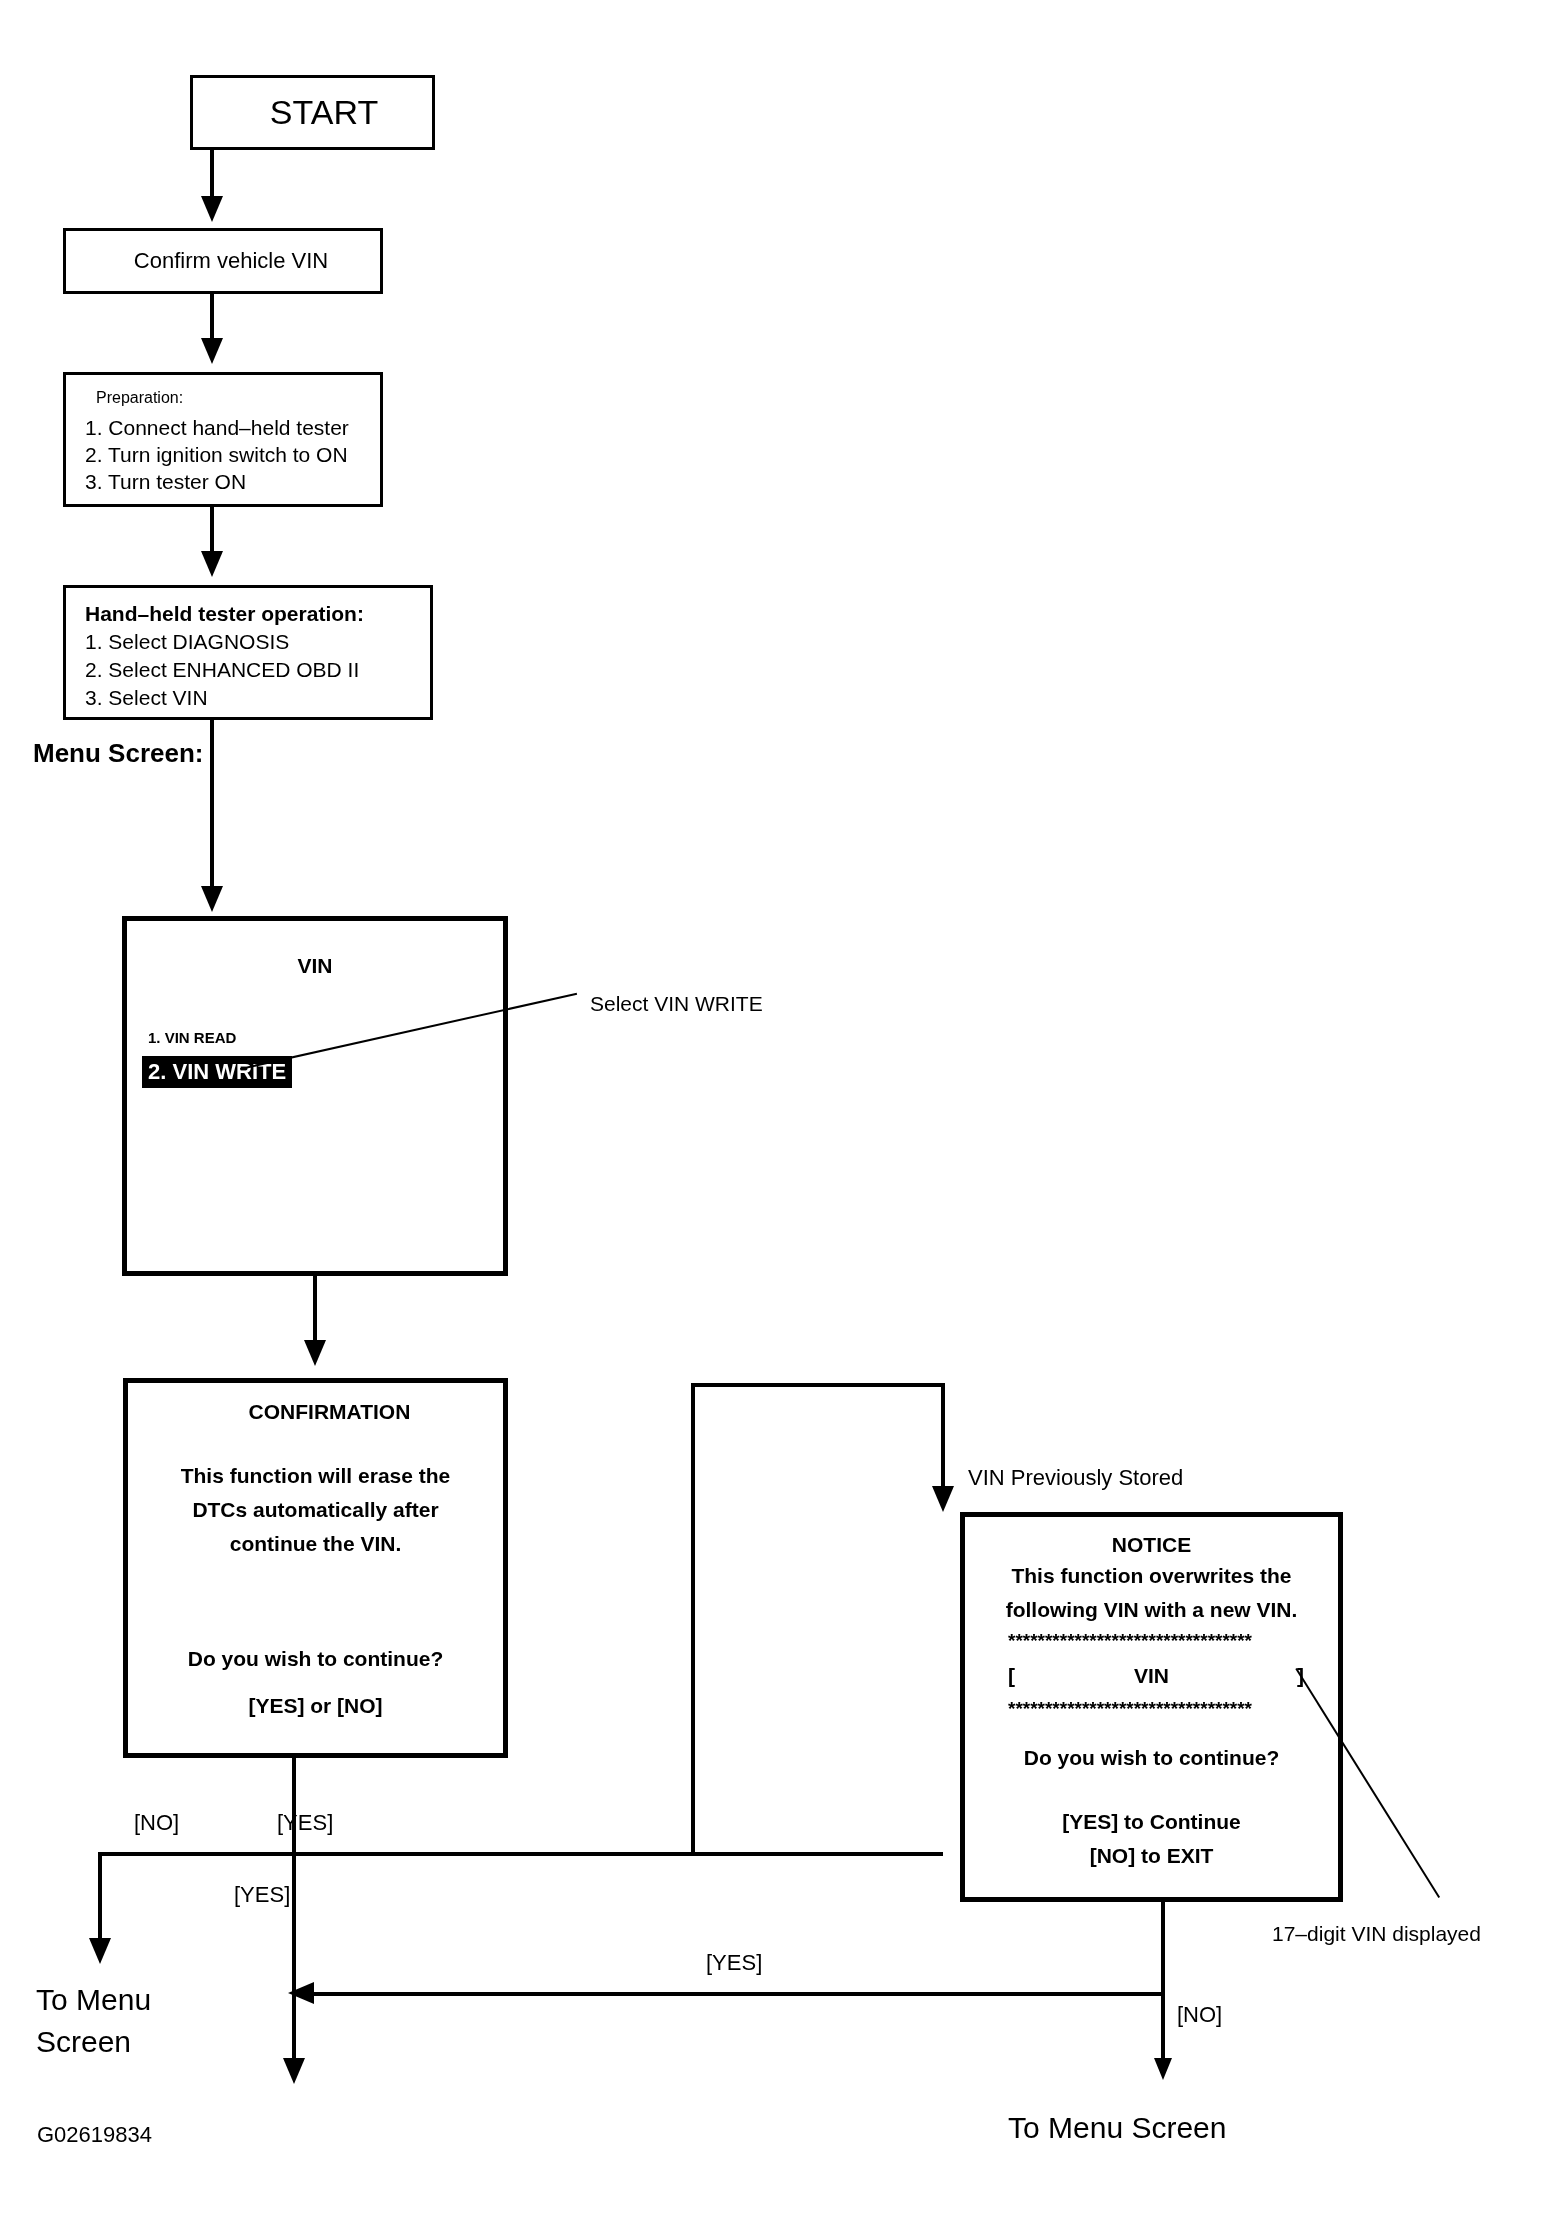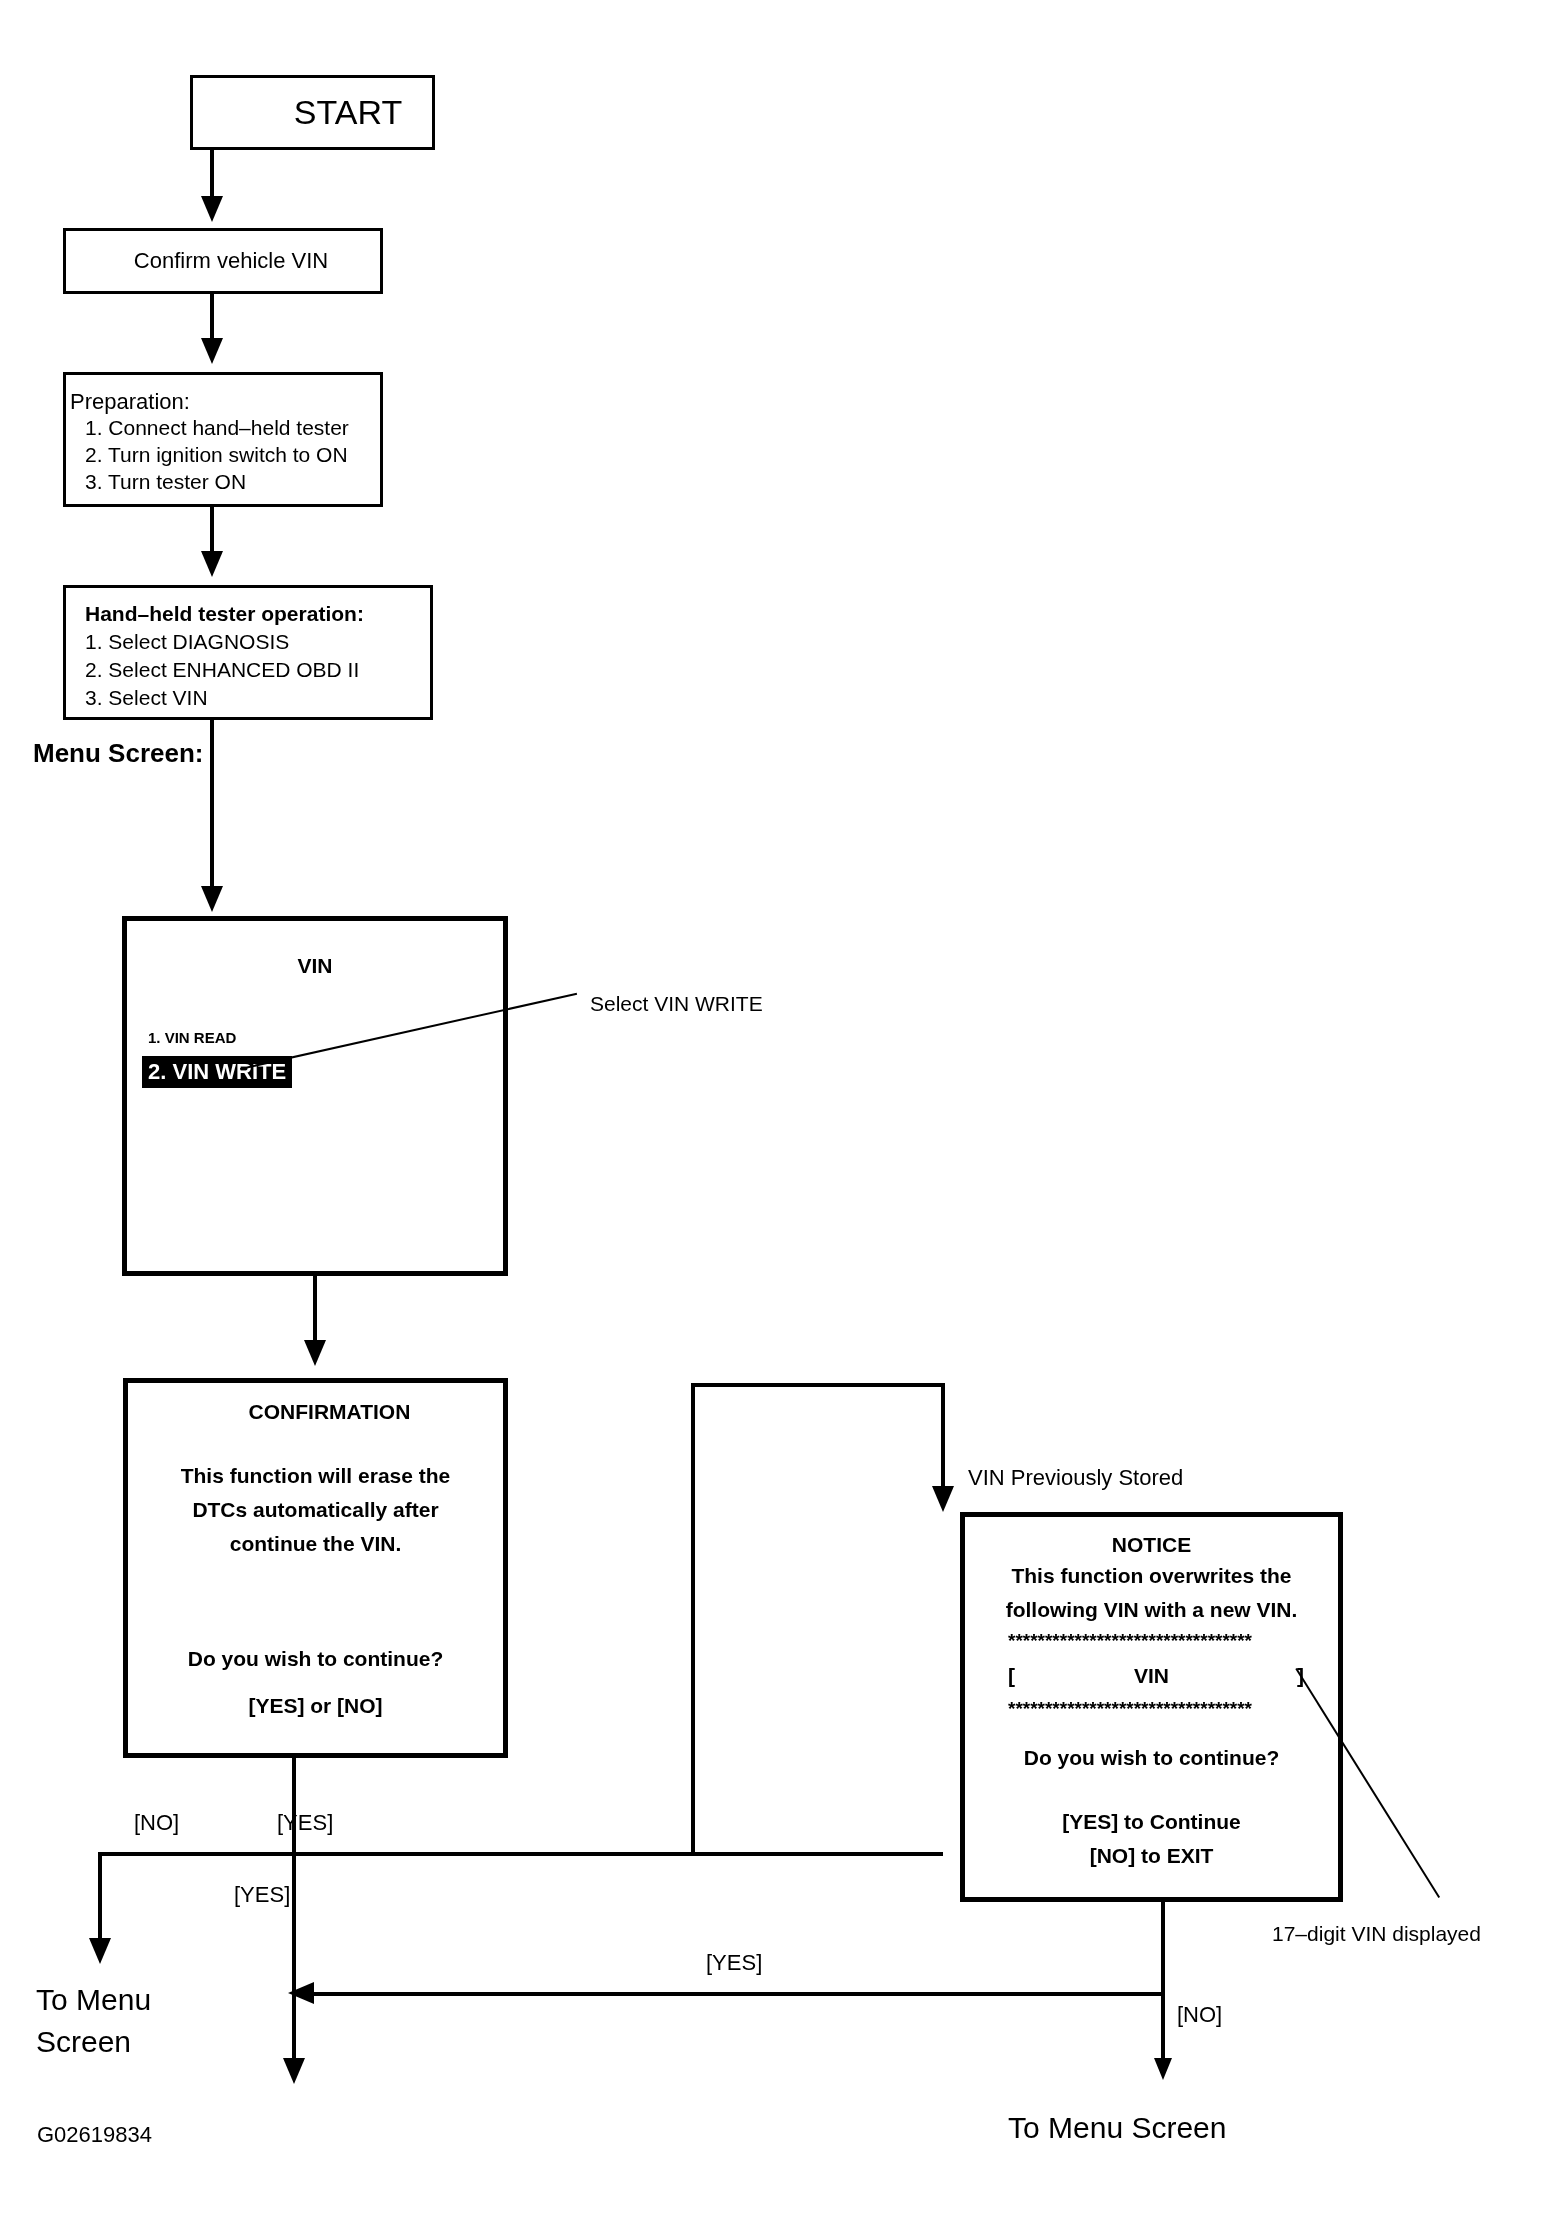--- a/index.html
+++ b/index.html
@@ -87,35 +87,35 @@
     letter-spacing: 0px;
   }
 </style>
 </head>
 <body>
 
 <div id="page">
 
   <div class="box" style="left:190px; top:75px; width:245px; height:75px;">
   </div>
-  <div class="txt center" style="left:190px; top:90px; width:268px; font-size:34px;margin-left:24px;">START</div>
+  <div class="txt center" style="left:190px; top:90px; width:268px; font-size:34px;">START</div>
 
   <div class="vline" style="left:210px; top:150px; height:50px;"></div>
   <div class="arrow-down" style="left:201px; top:196px;"></div>
 
   <div class="box" style="left:63px; top:228px; width:320px; height:66px;">
   </div>
   <div class="txt center" style="left:63px; top:246px; width:320px; font-size:22px;margin-left:8px;">Confirm vehicle VIN</div>
 
   <div class="vline" style="left:210px; top:294px; height:48px;"></div>
   <div class="arrow-down" style="left:201px; top:338px;"></div>
 
   <div class="box" style="left:63px; top:372px; width:320px; height:135px;">
   </div>
-  <div class="txt" style="left:70px; top:387px; font-size:22px;">Preparation:</div>
+  <div class="txt" style="left:96px; top:387px; font-size:16px;">Preparation:</div>
   <div class="txt" style="left:85px; top:414px; font-size:21px;">1. Connect hand–held tester</div>
   <div class="txt" style="left:85px; top:441px; font-size:21px;">2. Turn ignition switch to ON</div>
   <div class="txt" style="left:85px; top:468px; font-size:21px;">3. Turn tester ON</div>
 
   <div class="vline" style="left:210px; top:507px; height:48px;"></div>
   <div class="arrow-down" style="left:201px; top:551px;"></div>
 
   <div class="box" style="left:63px; top:585px; width:370px; height:135px;">
   </div>
   <div class="txt bold" style="left:85px; top:600px; font-size:21px;">Hand–held tester operation:</div>

